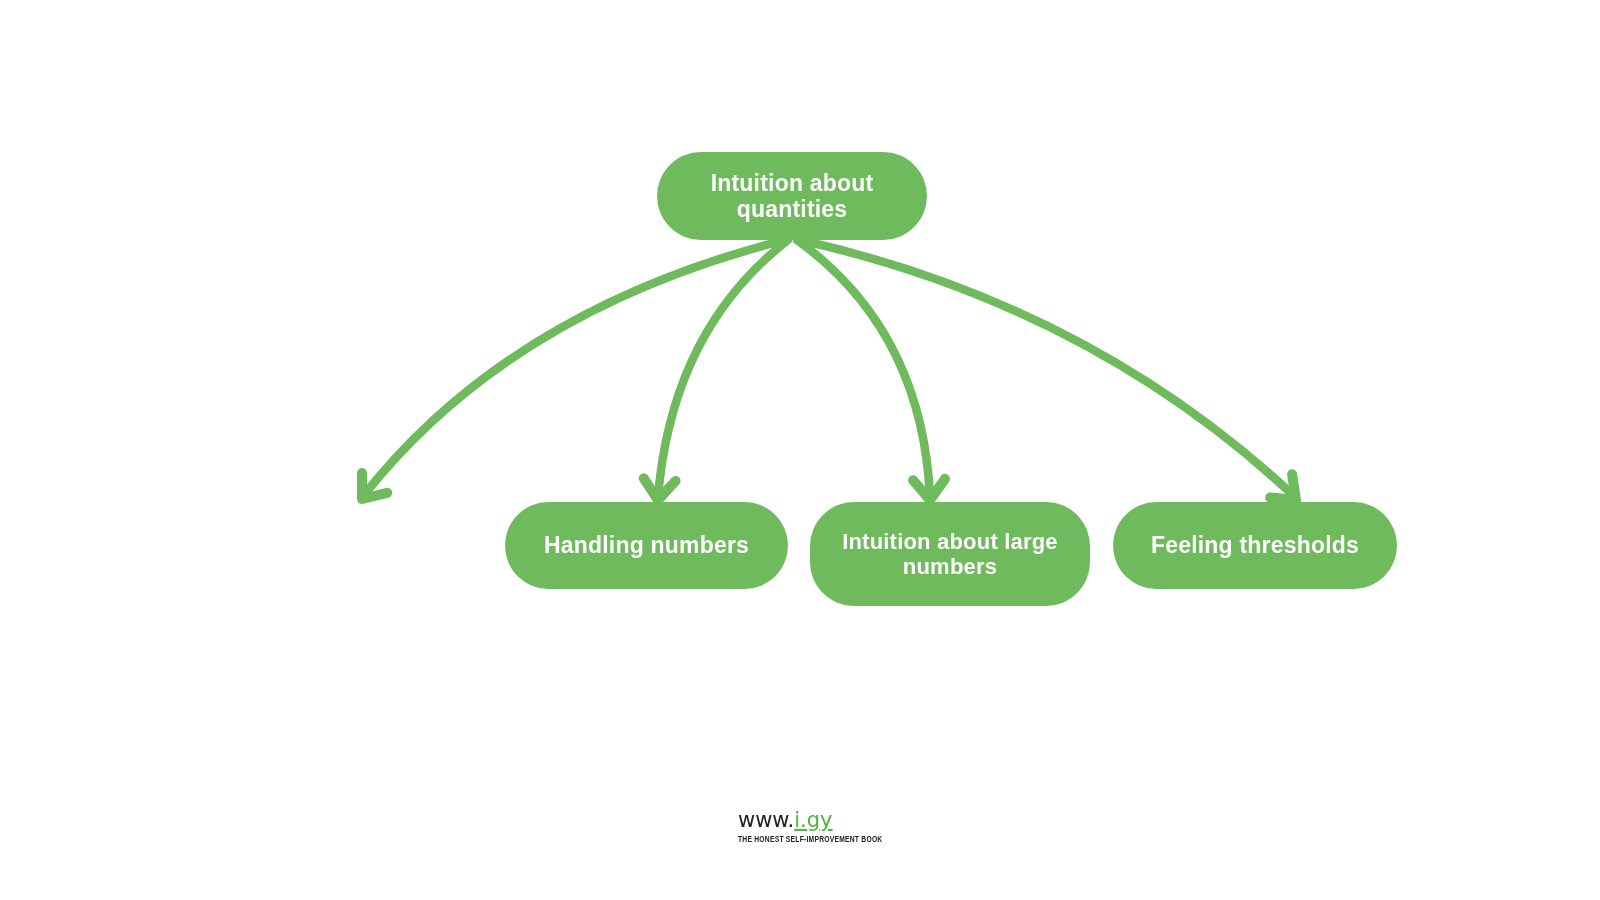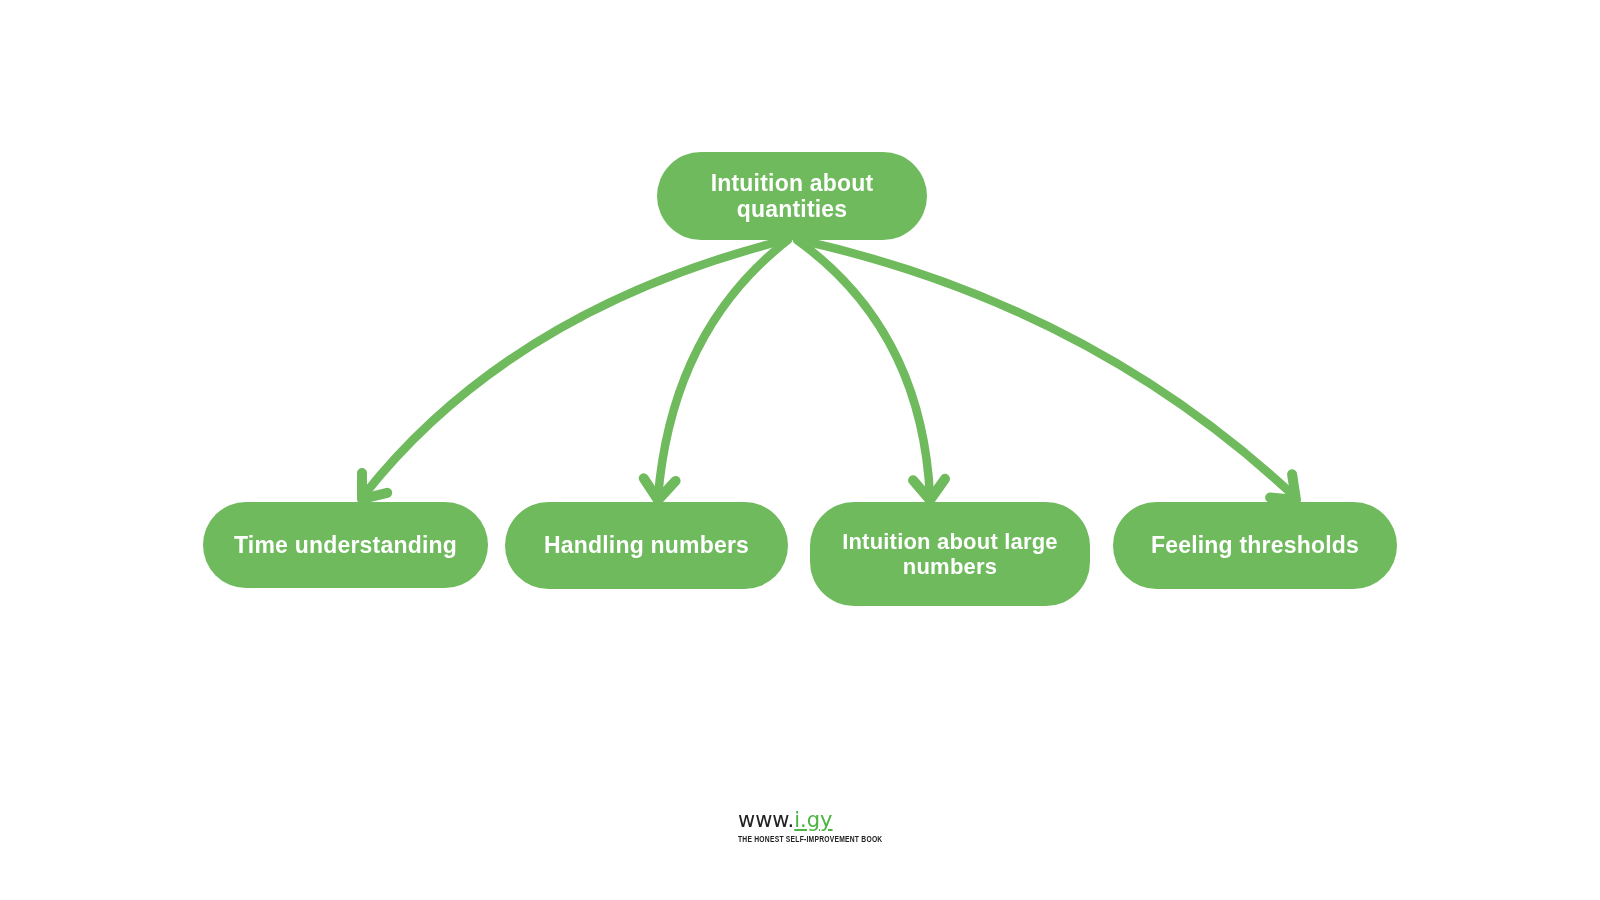--- a/index.html
+++ b/index.html
@@ -84,23 +84,20 @@
     <path class="head" d="M 945 478.8 L 930 500 L 913.1 480.3"></path>
 
     <path class="shaft" d="M 800 240 Q 1090 305 1294 496"></path>
     <path class="head" d="M 1292.1 474.3 L 1296 500 L 1270.1 497.6"></path>
   </svg>
 
   <div class="node node-root">
     <span>Intuition about quantities</span>
   </div>
 
-  <div class="node node-c1">
-    <span>Time understanding</span>
-  </div>
 
   <div class="node node-c2">
     <span>Handling numbers</span>
   </div>
 
   <div class="node node-c3">
     <span>Intuition about large numbers</span>
   </div>
 
   <div class="node node-c4">

